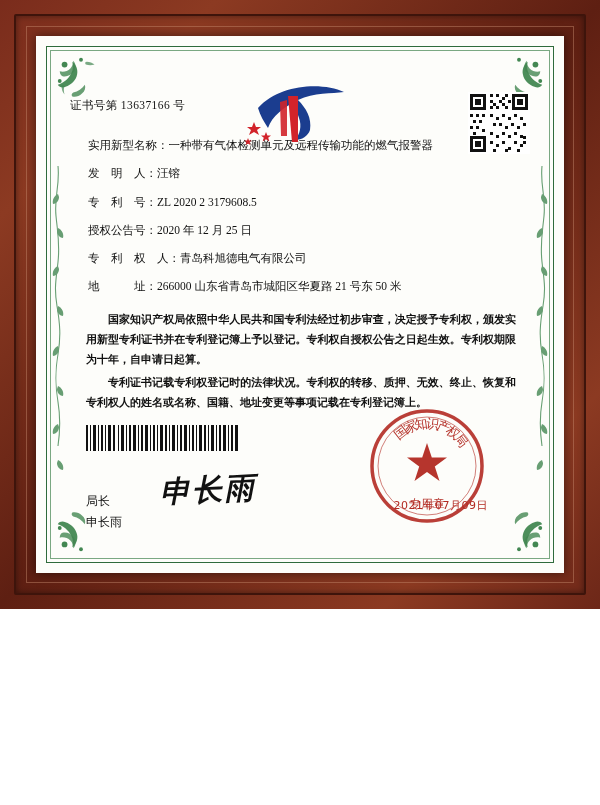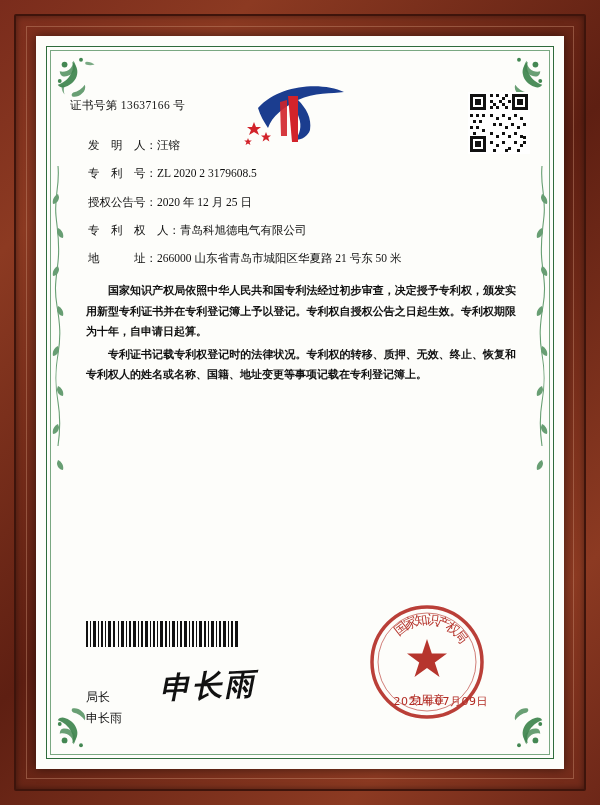--- a/index.html
+++ b/index.html
@@ -8,21 +8,21 @@
     background: #ffffff;
   }
   body {
     width: 600px;
     height: 805px;
     font-family: "Liberation Serif", serif;
   }
   .page {
     position: relative;
     width: 600px;
-    height: 805px;
+    height: 609px;
     box-sizing: border-box;
     background: linear-gradient(135deg, #7a2c1c 0%, #8c3a22 18%, #5e1f12 50%, #8c3a22 82%, #6d2718 100%);
     padding: 20px;
   }
   .frame-outer {
     position: absolute;
     left: 14px; top: 14px; right: 14px; bottom: 14px;
     border: 2px solid #3e140b;
     border-radius: 2px;
     box-shadow: inset 0 0 6px rgba(0,0,0,0.45);
@@ -355,20 +355,24 @@
               <rect x="55" y="49" width="3" height="3"></rect>
           </g>
         </svg>
       </div>
 
       <div class="cert-no">证书号第 13637166 号</div>
 
 
       <div class="rows">
         <div class="row">
+          <span class="lbl">实用新型名称：</span>
+          <span class="val">一种带有气体检测单元及远程传输功能的燃气报警器</span>
+        </div>
+        <div class="row">
           <span class="lbl">发　明　人：</span>
           <span class="val">汪镕</span>
         </div>
         <div class="row">
           <span class="lbl">专　利　号：</span>
           <span class="val">ZL 2020 2 3179608.5</span>
         </div>
         <div class="row">
           <span class="lbl">授权公告号：</span>
           <span class="val">2020 年 12 月 25 日</span>

